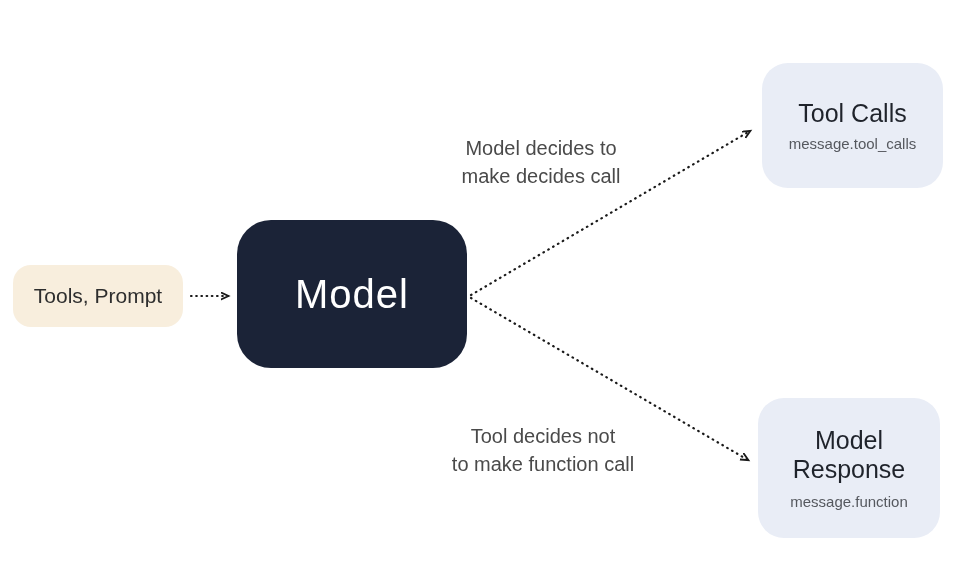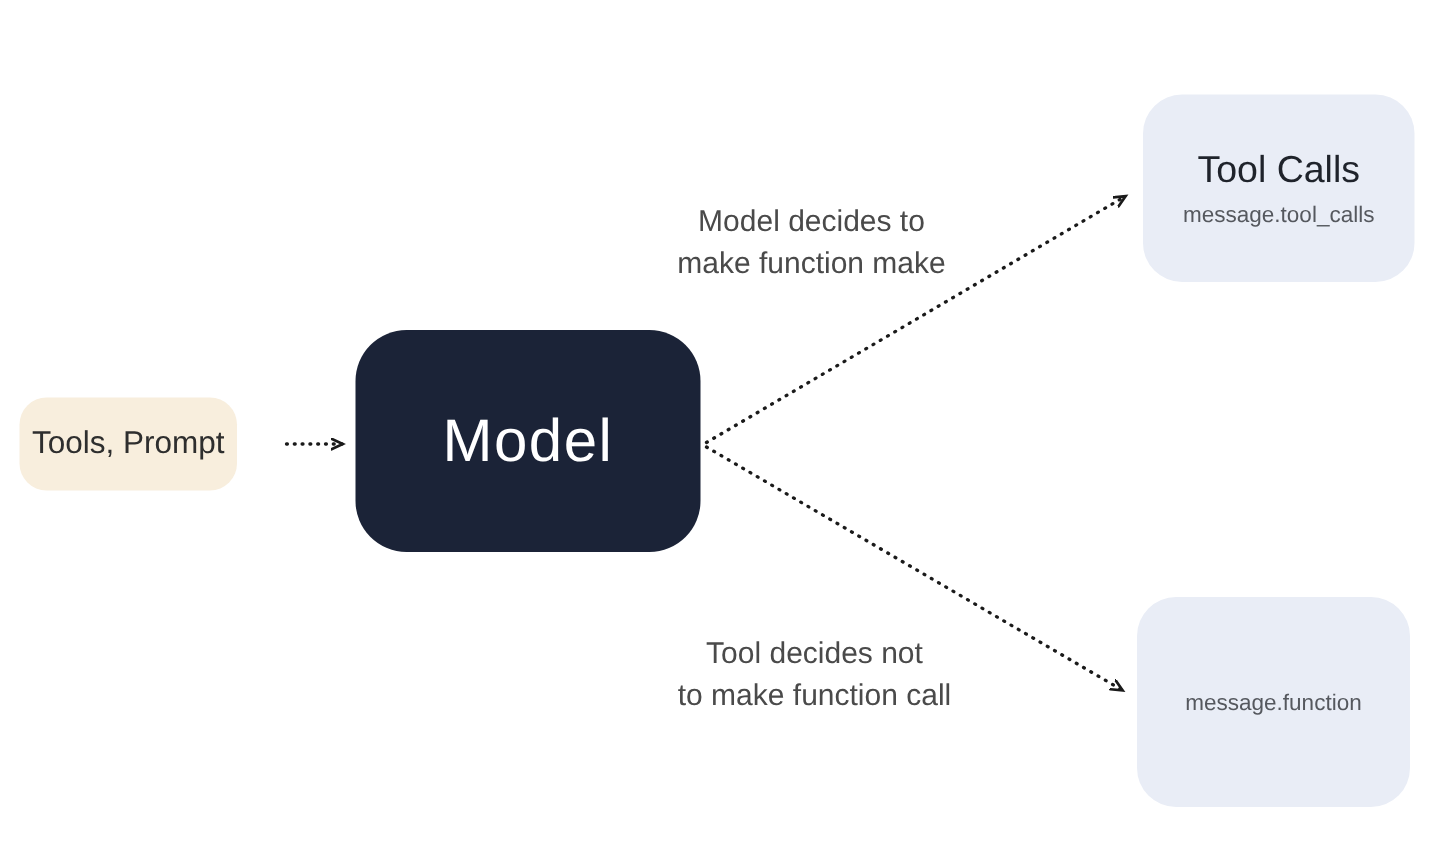--- a/index.html
+++ b/index.html
@@ -27,21 +27,21 @@
   .node {
     position: absolute;
     display: flex;
     flex-direction: column;
     align-items: center;
     justify-content: center;
     text-align: center;
   }
   .node-tools-prompt {
     left: 13px; top: 265px;
-    width: 145px; height: 62px;
+    width: 170px; height: 62px;
     background: var(--cream);
     border-radius: 18px;
     font-size: 21px;
     color: #2e2e2e;
     font-weight: 400;
     justify-content: center;
   }
   .node-model {
     left: 237px; top: 220px;
     width: 230px; height: 148px;
@@ -120,25 +120,26 @@
   <div class="node node-model">
     <span>Model</span>
   </div>
 
   <div class="node node-tool-calls">
     <div class="node-title">Tool Calls</div>
     <div class="node-subtitle">message.tool_calls</div>
   </div>
 
   <div class="node node-model-response">
+    <div class="node-title">Model Response</div>
     <div class="node-subtitle">message.function</div>
   </div>
 
   <div class="edge-label edge-label-top">
     <div>Model decides to</div>
-    <div>make function make</div>
+    <div>make decides call</div>
   </div>
   <div class="edge-label edge-label-bottom">
     <div>Tool decides not</div>
     <div>to make function call</div>
   </div>
 
 </div>
 
 </body></html>

